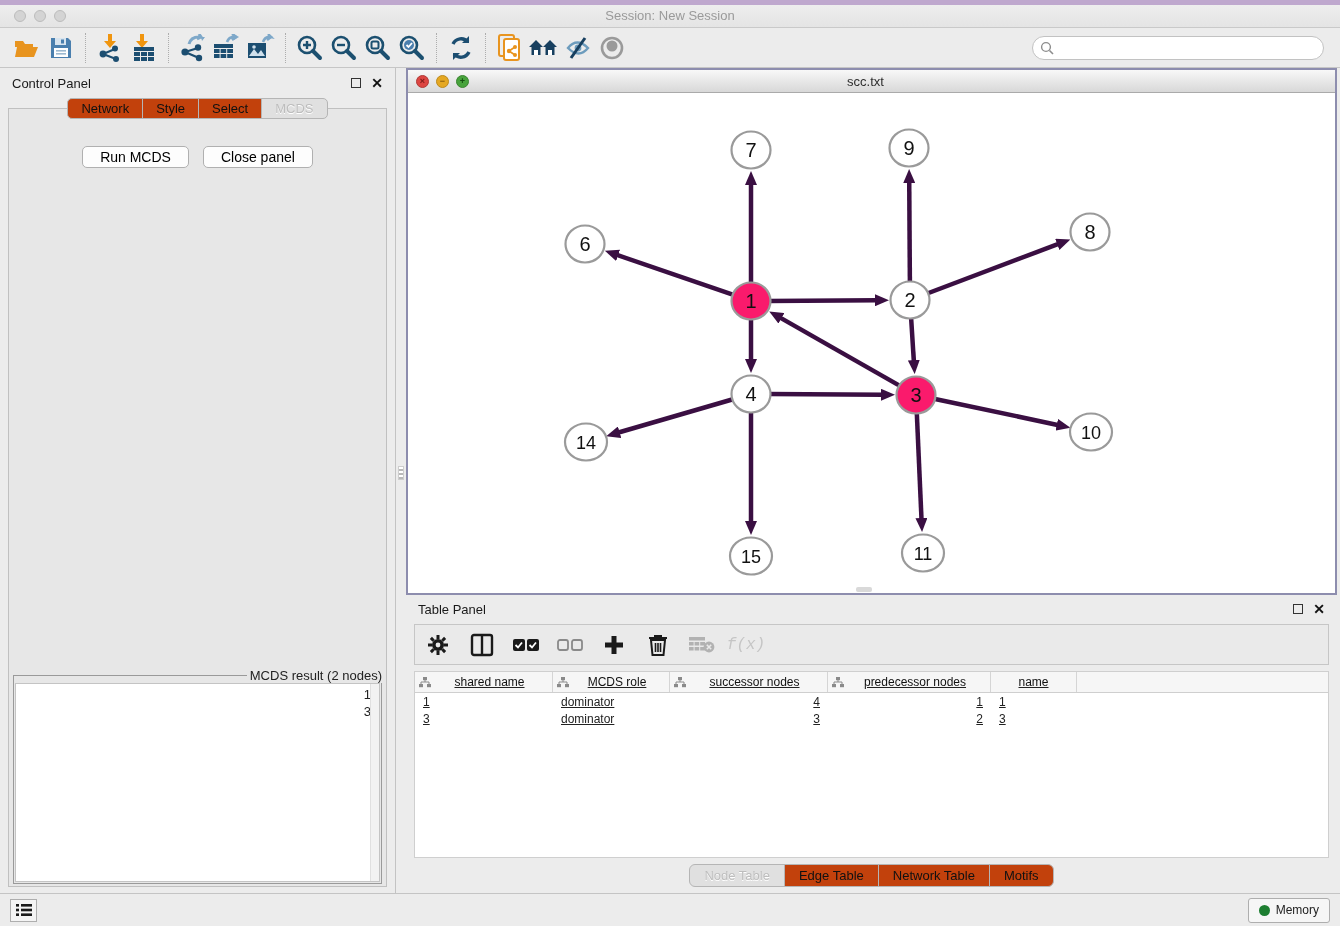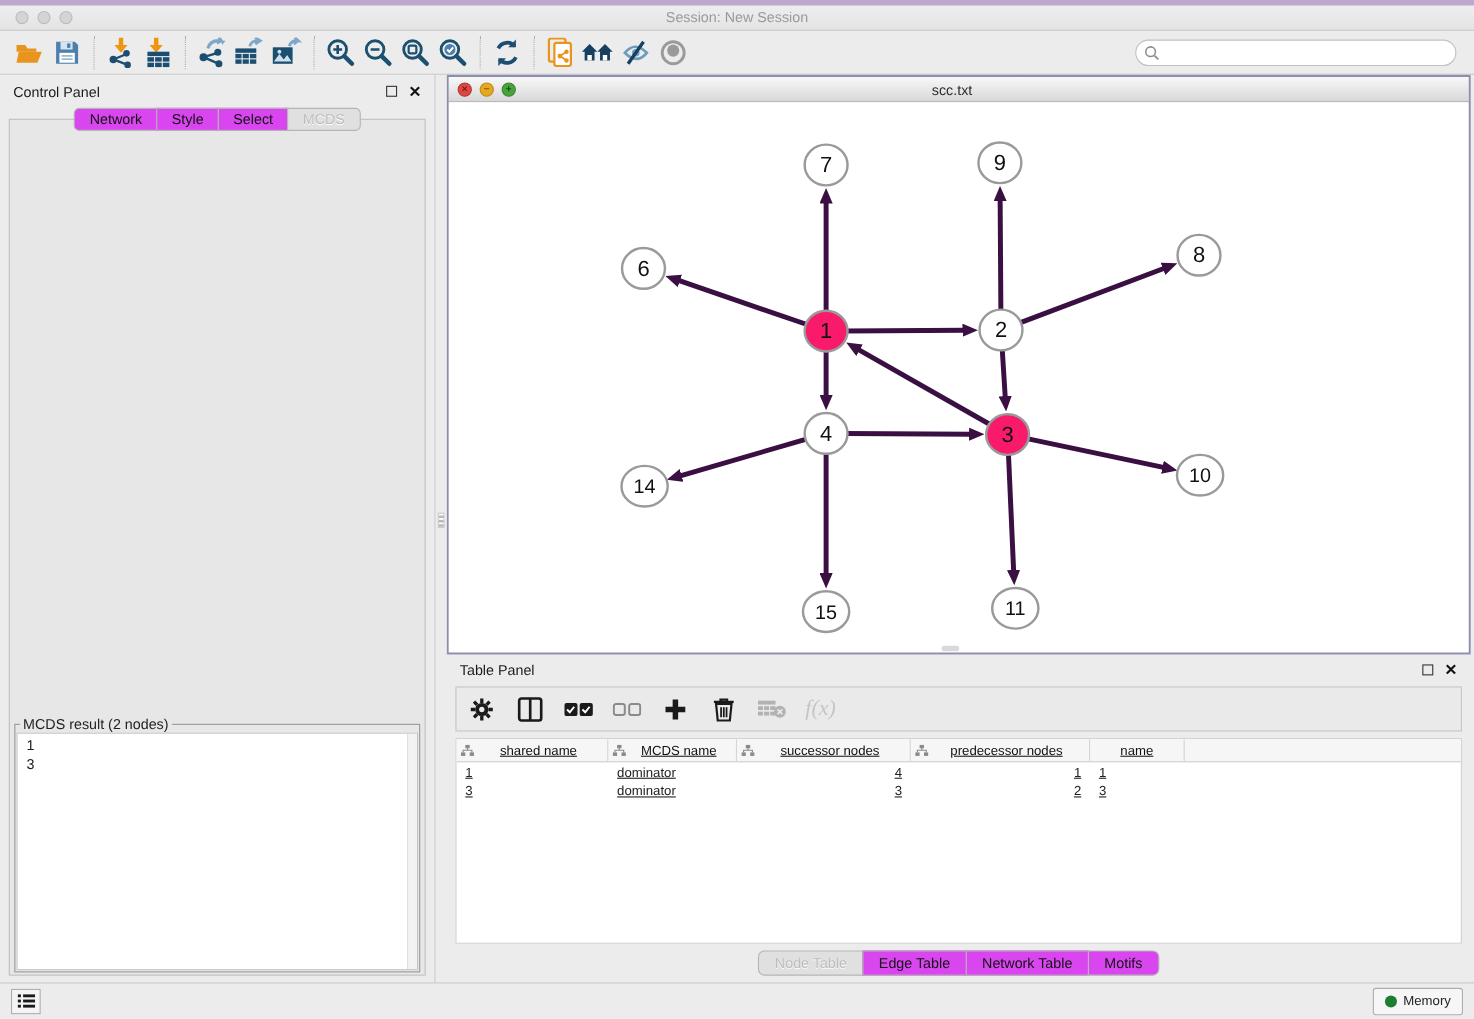--- a/index.html
+++ b/index.html
@@ -26,36 +26,36 @@
 
   
   .control-panel { width:396px; border-right:1px solid #c3c3c3; display:flex; flex-direction:column; padding-top:4px; background:#ececec; }
   .panel-head { display:flex; align-items:center; padding:0 12px; height:22px; }
   .panel-head .ph-title { font-size:13px; color:#1a1a1a; }
   .ph-icons { margin-left:auto; display:flex; gap:10px; align-items:center; }
   .float-btn { width:10px; height:10px; border:1.6px solid #333; display:inline-block; }
   .close-btn { font-size:14px; font-weight:bold; color:#111; line-height:10px; cursor:pointer; }
 
   .tabs-row { display:flex; justify-content:center; margin-top:4px; position:relative; z-index:2; }
-  .seg-tab { border:1px solid #b5b5b5; background:#d946ef; padding:2px 13px; font-size:13px; margin-left:-1px; cursor:pointer; color:#111; }
+  .seg-tab { border:1px solid #b5b5b5; background:#c2410c; padding:2px 13px; font-size:13px; margin-left:-1px; cursor:pointer; color:#111; }
   .seg-tab:first-child { border-radius:5px 0 0 5px; margin-left:0; }
   .seg-tab:last-child { border-radius:0 5px 5px 0; }
   .seg-tab.active { background:#e0e0e0; color:#bdbdbd; text-shadow:0 1px 0 #fff; }
 
   .cp-content { flex:1; margin:-11px 8px 6px 8px; border:1px solid #c0c0c0; background:#e7e7e7; padding-top:24px; display:flex; flex-direction:column; }
   .opt-label { text-align:center; font-size:14px; margin-top:8px; }
   .combo { margin:10px 36px 0 36px; height:23px; background:#fff; border:1px solid #a8a8a8; border-radius:5px; display:flex; align-items:center; padding:0 8px; font-size:14px; cursor:pointer; }
   .combo .stepper { margin-left:auto; display:flex; flex-direction:column; gap:2px; }
   .combo .stepper i { width:0; height:0; border-left:4px solid transparent; border-right:4px solid transparent; }
   .combo .stepper i.up { border-bottom:5px solid #6e6e6e; }
   .combo .stepper i.down { border-top:5px solid #6e6e6e; }
   .btn-row { display:flex; justify-content:center; gap:14px; margin-top:13px; }
   .mac-btn { background:#fdfdfd; border:1px solid #b0b0b0; border-radius:5px; padding:2px 17px; font-size:14px; cursor:pointer; }
 
-  .result-box { margin:6px 4px 2px 4px; border:1px solid #9a9a9a; flex:1; display:flex; flex-direction:column; background:#e7e7e7; }
+  .result-box { margin:6px 4px 2px 4px; border:1px solid #9a9a9a; flex:1; display:flex; flex-direction:column; background:#e7e7e7;text-align:right; }
   .result-box legend { font-size:13px; padding:0 3px; margin-left:4px; }
   .result-inner { flex:1; background:#fff; border:1px solid #c4c4c4; margin:0 1px 1px 1px; position:relative; padding:2px 8px; font-size:13px; line-height:17px; overflow:hidden; }
   .result-scroll { position:absolute; right:0; top:0; bottom:0; width:9px; background:#f2f2f2; border-left:1px solid #e0e0e0; }
 
   
   .splitter { width:10px; background:#ececec; position:relative; cursor:col-resize; }
   .splitter .grip { position:absolute; top:398px; left:2px; width:6px; height:14px; background:linear-gradient(#fff 2px,#b9b9b9 2px) 0 0/6px 4px repeat-y; border:1px solid #cdcdcd; }
 
   
   .right-col { flex:1; display:flex; flex-direction:column; padding-right:3px; }
@@ -70,21 +70,21 @@
   .net-title { position:absolute; left:0; right:12px; text-align:center; font-size:13px; color:#2e2e2e; }
   .net-canvas { flex:1; position:relative; background:#fff; }
   .net-canvas svg { position:absolute; inset:0; }
   .hscroll-nub { position:absolute; bottom:1px; left:448px; width:16px; height:5px; background:#d9d9d9; border-radius:2px; }
 
   
   .table-panel { flex:1; display:flex; flex-direction:column; margin-top:3px; }
   .tp-toolbar { margin:4px 8px 0 8px; border:1px solid #c6c6c6; background:#eaeaea; height:41px; display:flex; align-items:center; gap:10px; padding:0 6px; }
   .tp-tool { width:34px; height:34px; display:flex; align-items:center; justify-content:center; cursor:pointer; }
   .tp-tool.disabled { opacity:.45; cursor:default; }
-  .fx { font-family:Liberation Serif, serif; font-style:italic; font-size:20px; color:#999; }
+  .fx { font-family:Liberation Mono, monospace; font-style:italic; font-size:16px; color:#999; }
 
   .tp-table { margin:6px 8px 0 8px; background:#fff; border:1px solid #cfcfcf; flex:1; display:flex; flex-direction:column; overflow:hidden;text-decoration:underline; }
   .tbl-header { display:flex; height:21px; background:#f6f6f6; border-bottom:1px solid #cfcfcf; }
   .th { display:flex; align-items:center; border-right:1px solid #d5d5d5; font-size:12px; color:#111; padding:0 4px; }
   .th .th-label { flex:1; text-align:center; }
   .tbl-row { display:flex; height:17px; font-size:12px; }
   .td { padding:0 8px; display:flex; align-items:center; }
   .td.num { justify-content:flex-end; }
   .c0 { width:138px; } .c1 { width:117px; } .c2 { width:158px; } .c3 { width:163px; } .c4 { width:86px; }
 
@@ -280,20 +280,24 @@
         <span class="close-btn">✕</span>
       </span>
     </div>
     <div class="tabs-row">
       <span class="seg-tab">Network</span>
       <span class="seg-tab">Style</span>
       <span class="seg-tab">Select</span>
       <span class="seg-tab active">MCDS</span>
     </div>
     <div class="cp-content">
+      <div class="btn-row">
+        <button class="mac-btn">Run MCDS</button>
+        <button class="mac-btn">Close panel</button>
+      </div>
       <div style="flex:1 0 280px;"></div>
       <fieldset class="result-box" style="height:378px;">
         <legend>MCDS result (2 nodes)</legend>
         <div class="result-inner">
           <div>1</div>
           <div>3</div>
           <div class="result-scroll"></div>
         </div>
       </fieldset>
     </div>
@@ -480,21 +484,21 @@
           </span>
           <span class="th c1">
             <svg width="12" height="11" viewBox="0 0 12 11">
                 <g fill="#8a8a8a">
                   <rect x="4" y="0" width="4" height="3.2"></rect>
                   <rect x="0" y="7" width="4" height="3.2"></rect>
                   <rect x="8" y="7" width="4" height="3.2"></rect>
                 </g>
                 <path d="M6 3 v2 M2 7 v-2 h8 v2" stroke="#8a8a8a" fill="none"></path>
               </svg>
-            <span class="th-label">MCDS name</span>
+            <span class="th-label">MCDS role</span>
           </span>
           <span class="th c2">
             <svg width="12" height="11" viewBox="0 0 12 11">
                 <g fill="#8a8a8a">
                   <rect x="4" y="0" width="4" height="3.2"></rect>
                   <rect x="0" y="7" width="4" height="3.2"></rect>
                   <rect x="8" y="7" width="4" height="3.2"></rect>
                 </g>
                 <path d="M6 3 v2 M2 7 v-2 h8 v2" stroke="#8a8a8a" fill="none"></path>
               </svg>

